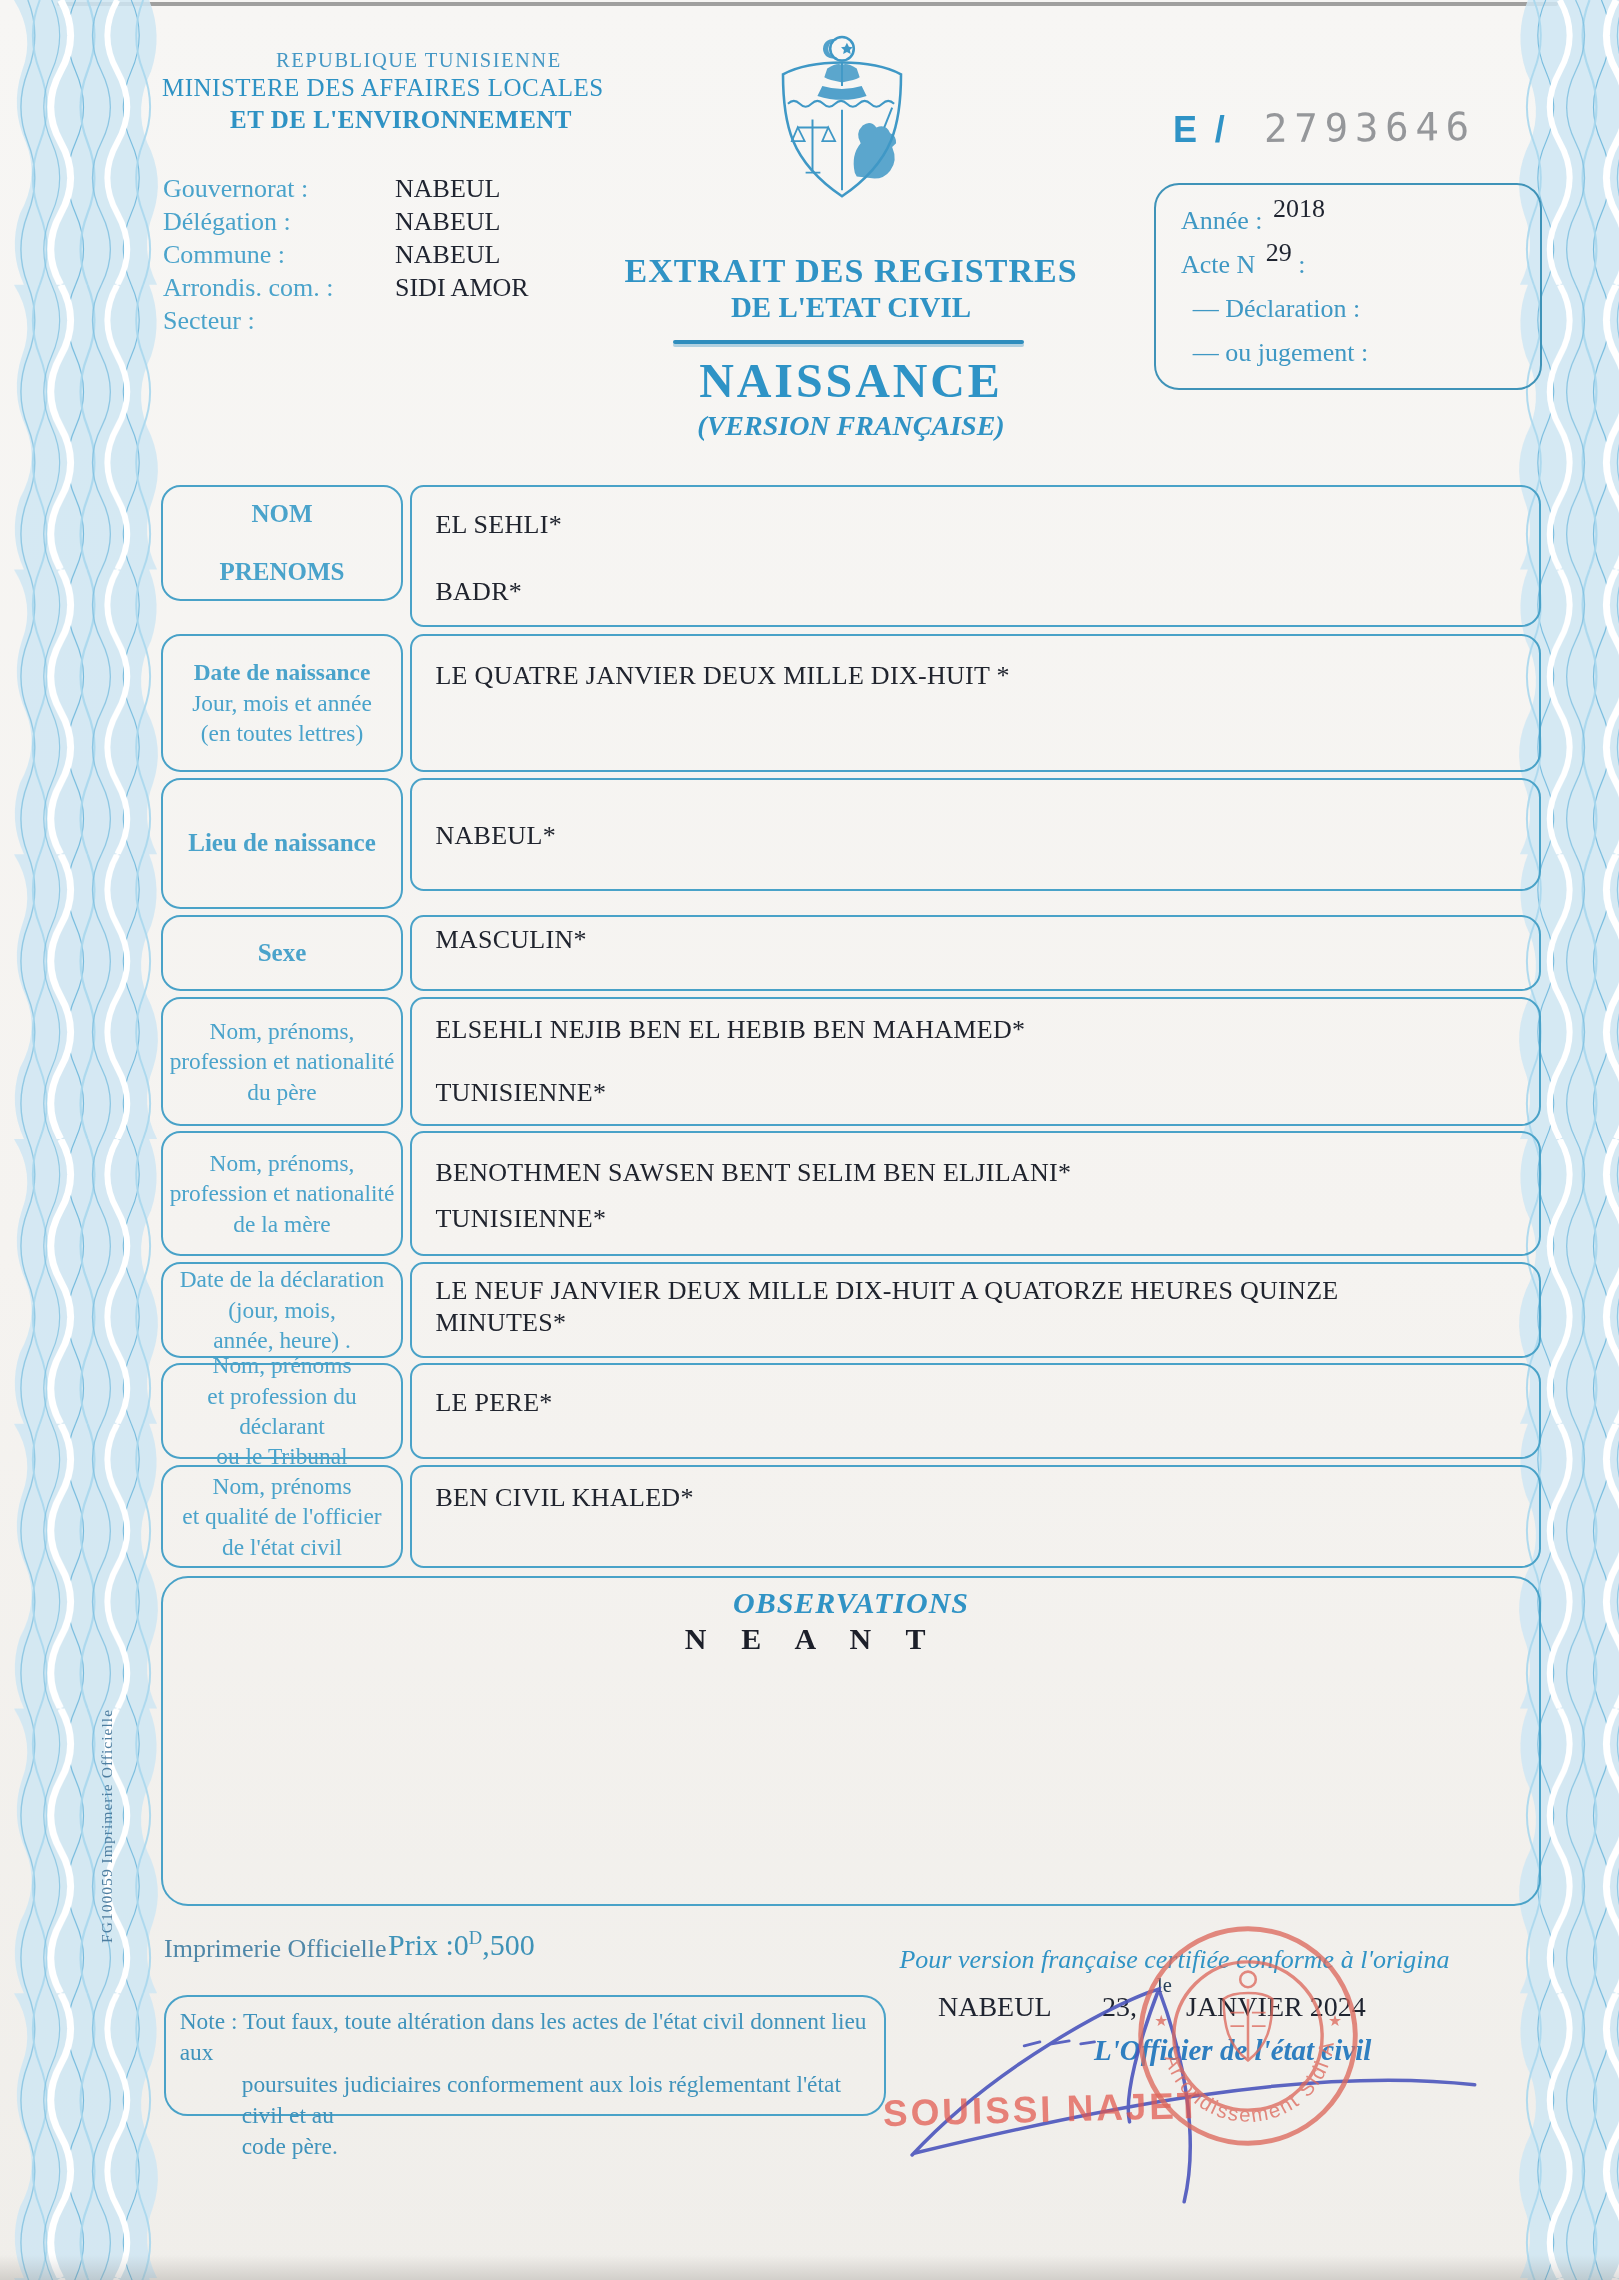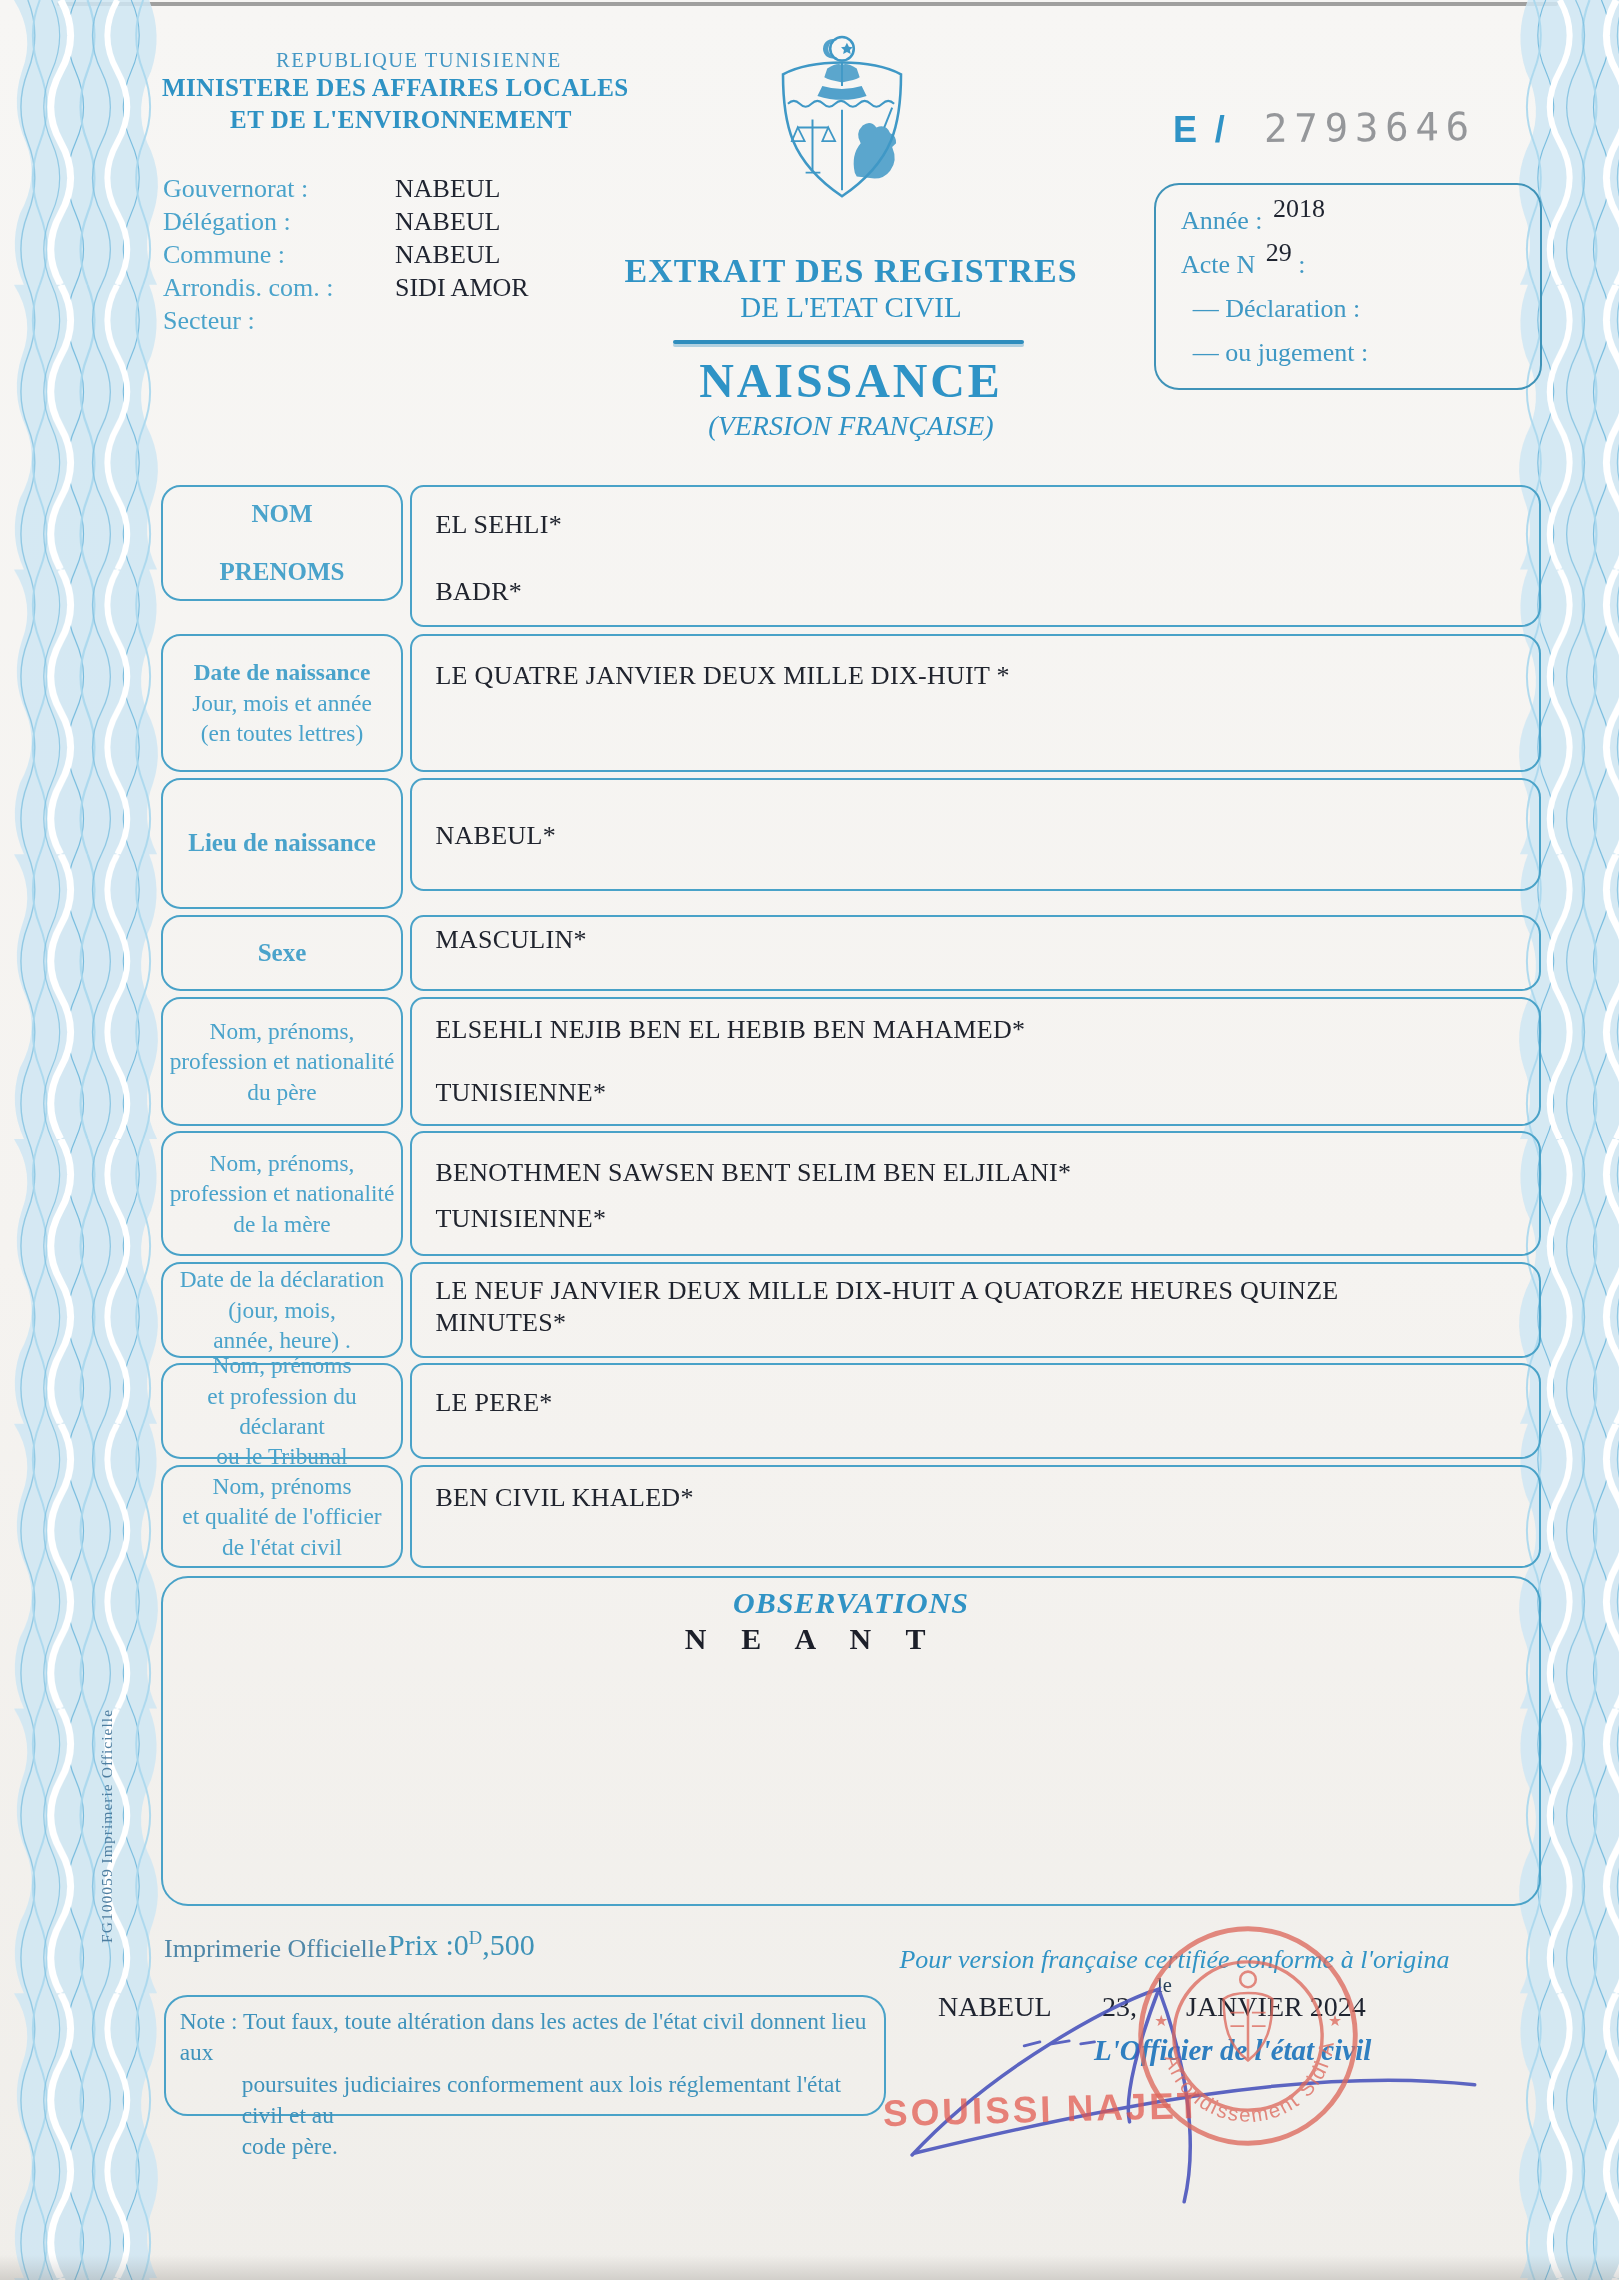--- a/index.html
+++ b/index.html
@@ -9,38 +9,38 @@
   
   .scan-top{position:absolute;top:2px;left:57px;right:62px;height:3.9px;background:#4a4a4a;opacity:.5;border-radius:2px;}
   .scan-bottom{position:absolute;bottom:0;left:0;right:0;height:25px;background:linear-gradient(180deg,rgba(0,0,0,0),rgba(120,115,108,.25));}
   
   .band{position:absolute;top:0;height:2280px;width:164px;}
   .band svg{width:100%;height:100%;}
   .band-left{left:5.9px;}
   .band-right{right:-51px;transform:scaleX(-1);}
   
   .republic{position:absolute;left:276px;top:49px;font-size:20.5px;letter-spacing:1.5px;color:#4598c5;}
-  .ministry1{position:absolute;left:162px;top:74px;font-size:25px;font-weight:bold;letter-spacing:0.5px;color:#2e92c4;}
+  .ministry1{position:absolute;left:162px;top:74px;font-size:25px;font-weight:normal;letter-spacing:0.5px;color:#2e92c4;}
   .ministry2{position:absolute;left:230px;top:106px;font-size:25px;font-weight:bold;letter-spacing:0.5px;color:#2e92c4;}
   .admin{position:absolute;left:163px;top:172px;font-size:26px;line-height:33px;}
   .admin .arow{display:flex;}
   .admin .alabel{display:inline-block;width:232px;color:#4aa3cb;}
   .admin .avalue{color:#1f2430;}
   
   .coat{position:absolute;left:768px;top:33px;width:148px;height:177px;}
   
   .serial-prefix{position:absolute;left:1173px;top:109px;font-family:"Liberation Sans",sans-serif;font-weight:bold;font-size:36px;color:#2f93c6;letter-spacing:3.9px;}
   .serial-num{position:absolute;left:1264px;top:105px;font-family:"DejaVu Sans Mono",monospace;font-size:39px;color:#85878b;letter-spacing:6.8px;opacity:.85;transform:rotate(-.5deg);}
   
   .actebox{position:absolute;left:1154px;top:183px;width:388px;height:207px;border:2.9px solid #3f93b8;border-radius:25px;
            padding:13.7px 0 0 25px;box-sizing:border-box;color:#3f98c4;font-size:26px;line-height:44px;}
   .actebox .raised{display:inline-block;transform:translateY(-11.7px);color:#1f2430;margin-left:3.9px;}
   .actebox .dashline{padding-left:11.7px;}
   
-  .ctr{position:absolute;left:161px;width:1380px;text-align:center;color:#3093c5;}
+  .ctr{position:absolute;left:161px;width:1380px;text-align:center;color:#3093c5;font-weight:bold;}
   .t1{top:252px;font-size:34px;font-weight:bold;letter-spacing:1px;}
   .t2{top:291px;font-size:29px;}
   .tdivider{position:absolute;left:673px;top:340px;width:351px;height:3.9px;background:#2f8dbd;border-radius:2px;box-shadow:0 2.9px 0 rgba(47,141,189,.35);}
   .t3{top:353px;font-size:48px;font-weight:bold;letter-spacing:2.9px;color:#2e93c6;}
   .t4{top:410px;font-size:28px;font-style:italic;}
   
   .rlabel{position:absolute;left:161px;width:242px;border:2.9px solid #49a2c8;border-radius:19.5px;box-sizing:border-box;
           color:#4aa3cb;text-align:center;font-size:23.4px;display:flex;flex-direction:column;justify-content:center;line-height:1.3;}
   .rvalue{position:absolute;left:410px;width:1131px;border:2.9px solid #49a2c8;border-radius:13.7px 19.5px 19.5px 13.7px;box-sizing:border-box;
           font-size:26px;color:#20242e;padding-left:23.4px;display:flex;flex-direction:column;letter-spacing:0.3px;}

